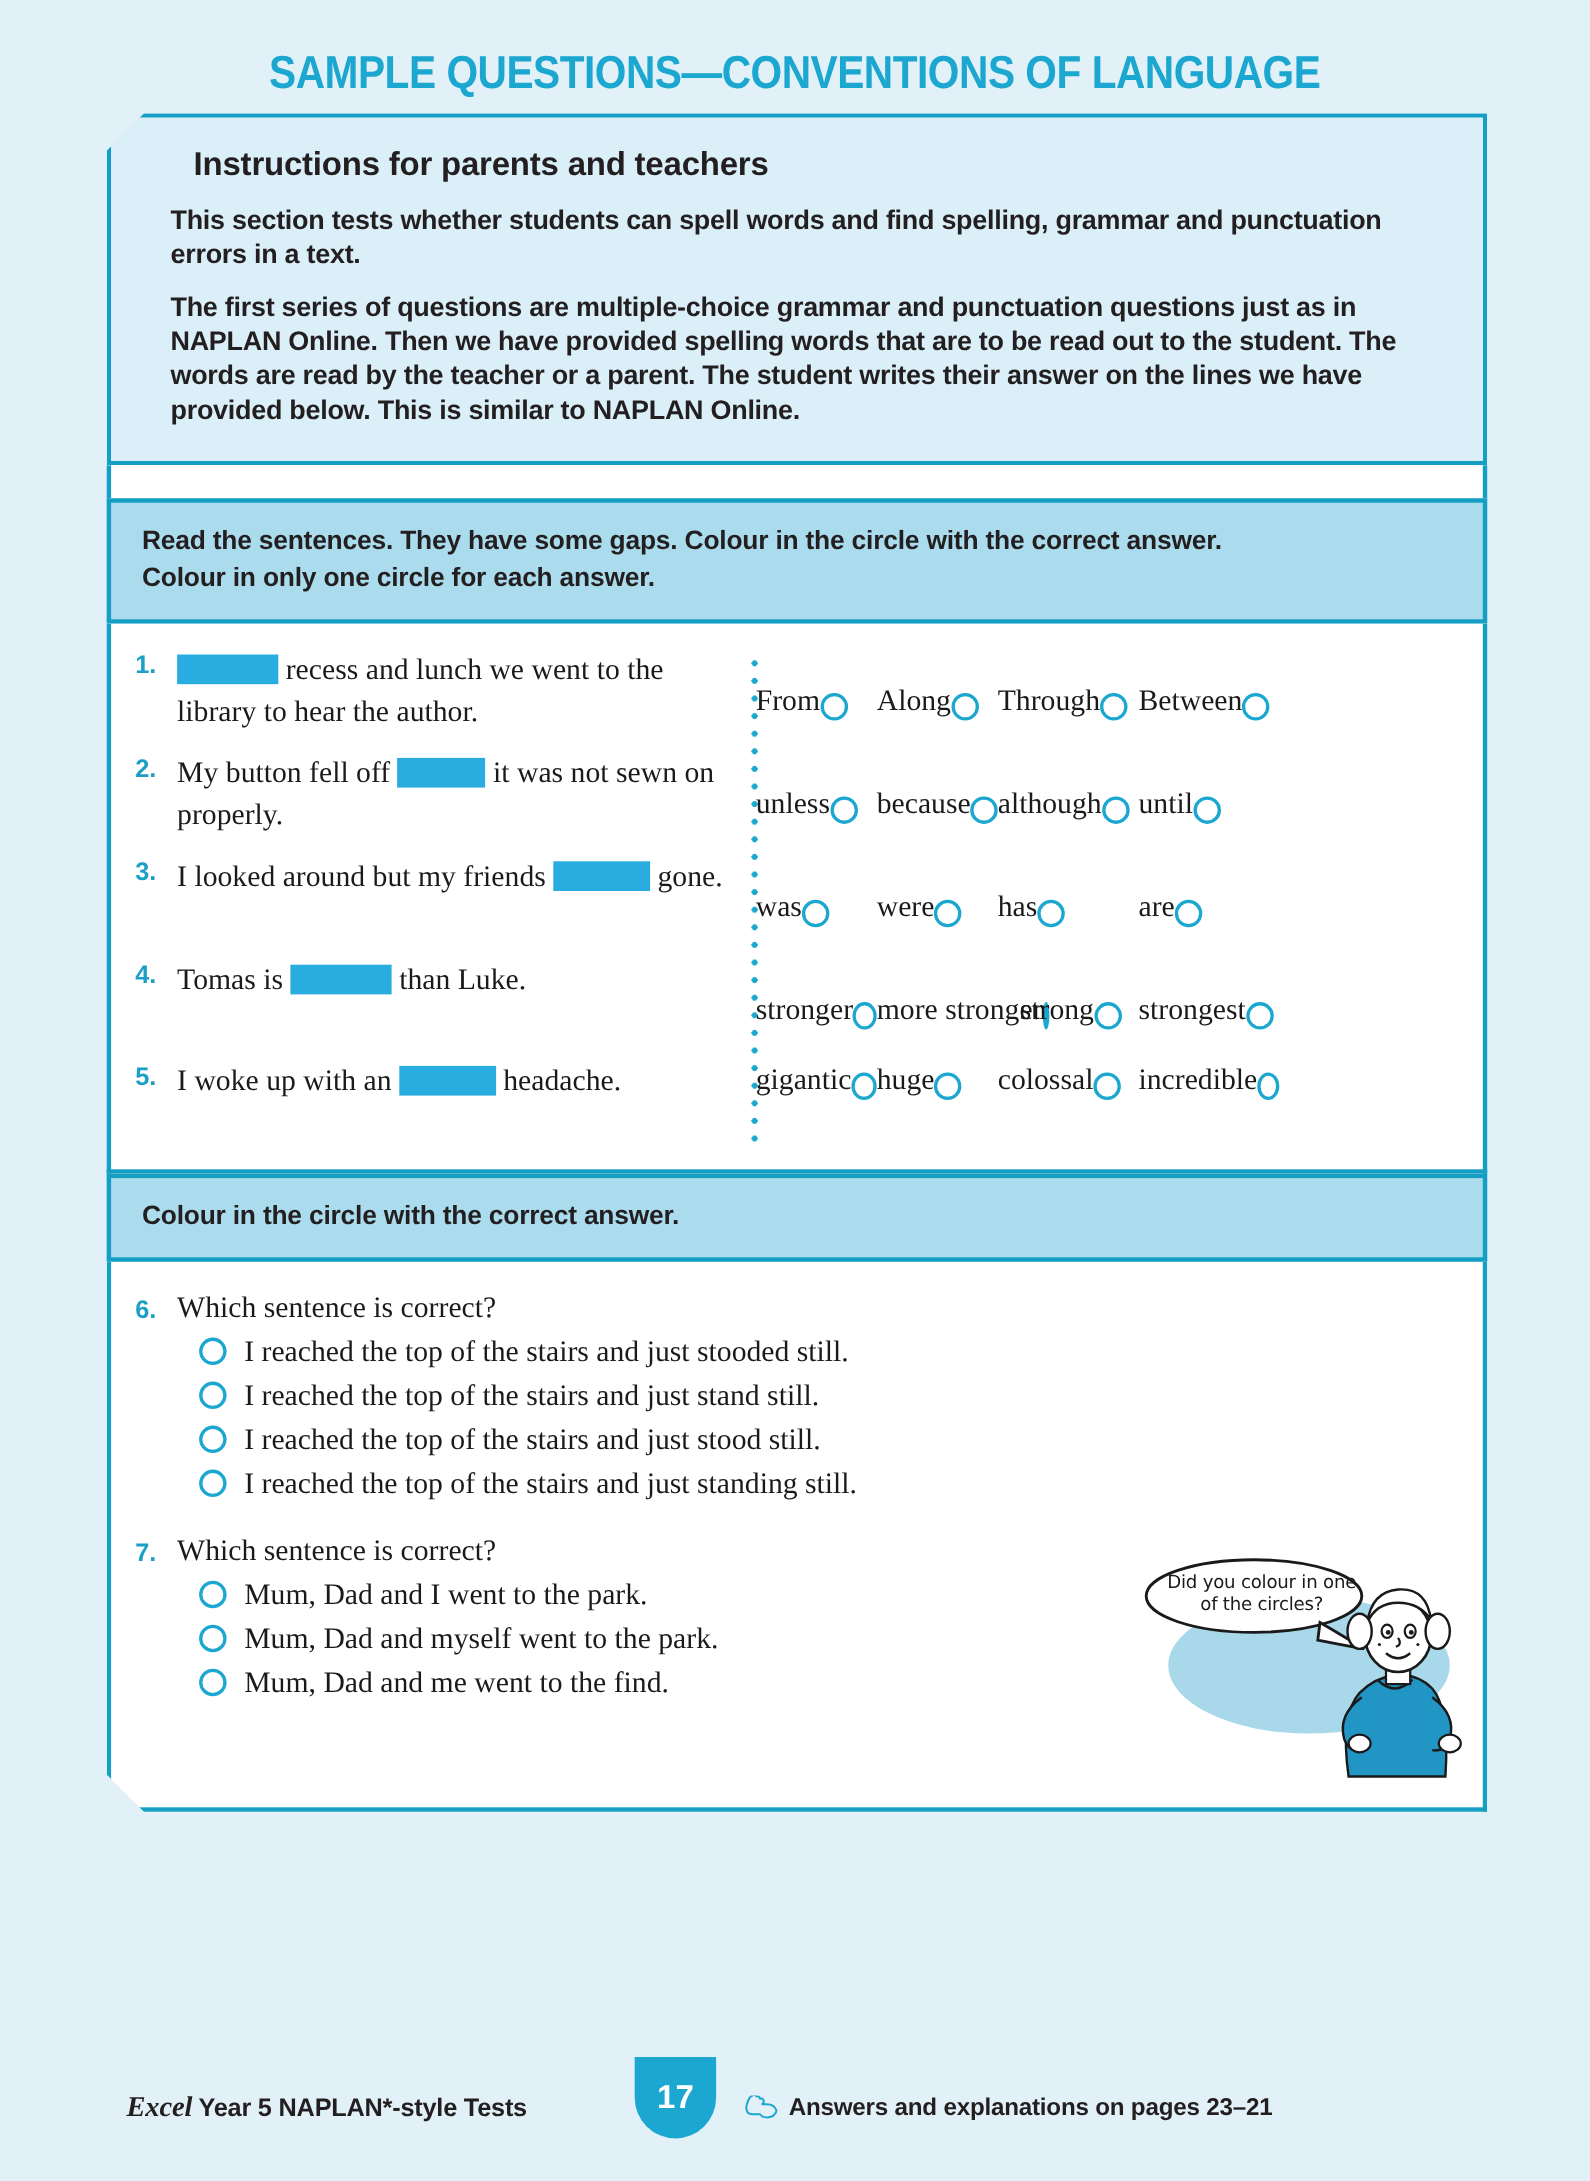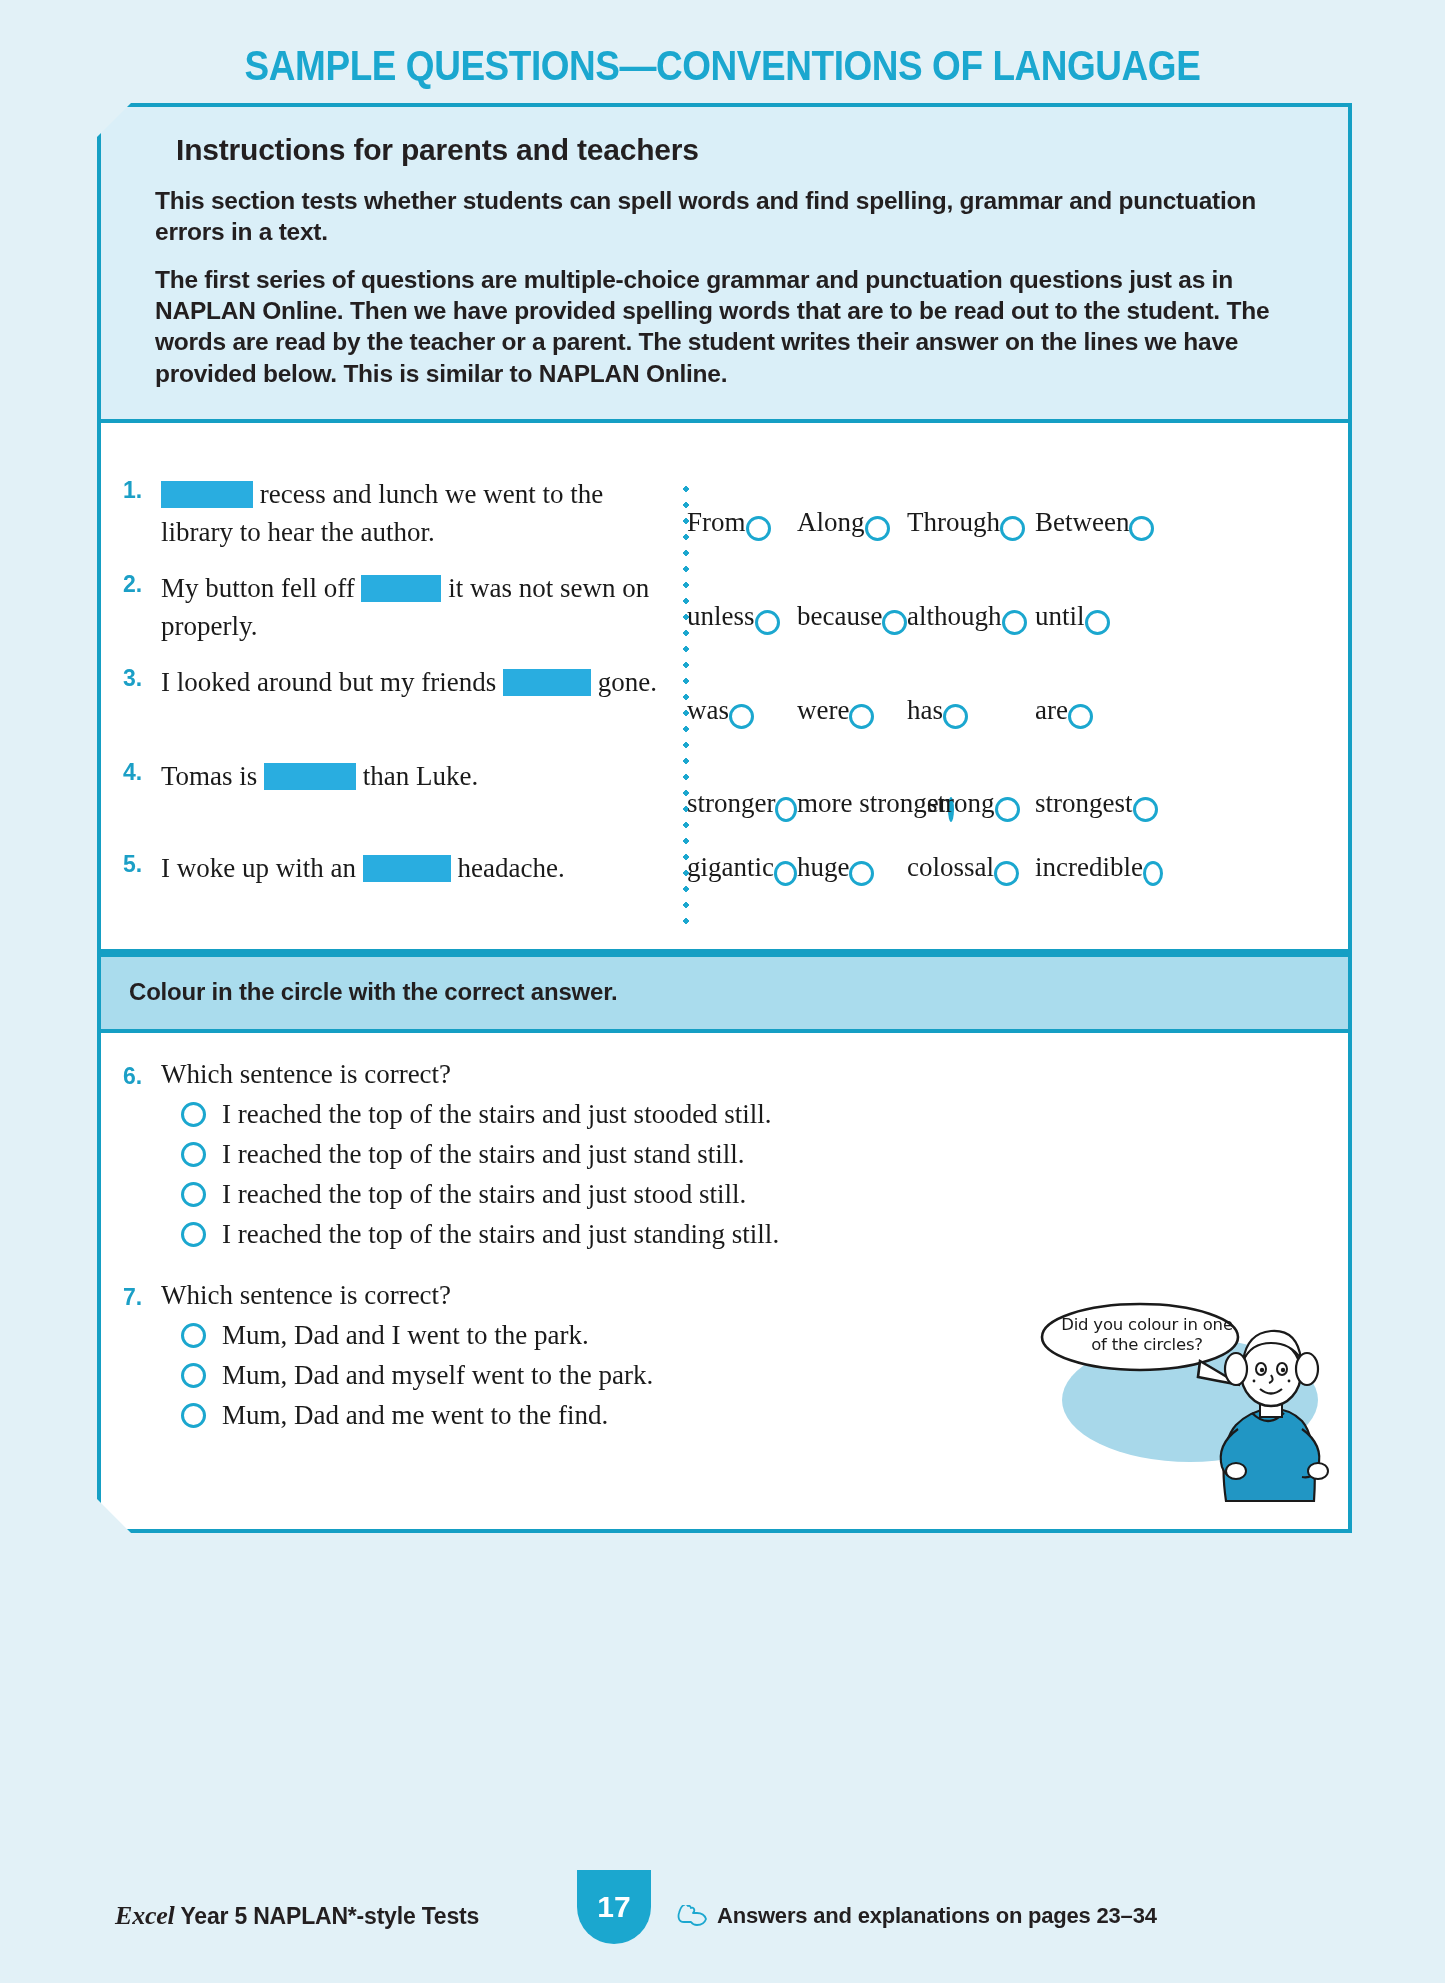--- a/index.html
+++ b/index.html
@@ -310,20 +310,24 @@
   <div class="panel notch-tl">
     <div class="instructions">
       <h2>Instructions for parents and teachers</h2>
       <p>This section tests whether students can spell words and find spelling, grammar and punctuation errors in a text.</p>
       <p>The first series of questions are multiple-choice grammar and punctuation questions just as in NAPLAN Online. Then we have provided spelling words that are to be read out to the student. The words are read by the teacher or a parent. The student writes their answer on the lines we have provided below. This is similar to NAPLAN Online.</p>
     </div>
   </div>
 
   <div class="spacer-strip"></div>
 
+  <div class="banner">
+    <p>Read the sentences. They have some gaps. Colour in the circle with the correct answer.</p>
+    <p>Colour in only one circle for each answer.</p>
+  </div>
 
   <div class="cloze-panel">
     <div class="dotted-divider"></div>
 
     <div class="cloze-left">
 
       <div class="qrow" style="min-height:94px">
         <span class="qnum">1.</span>
         <div class="qtext"><span></span><span class="gap" style="width: 92px;"></span><span> recess and lunch we went to the library to hear the author.</span></div>
       </div>
@@ -545,15 +549,15 @@
   <div class="footer-left"><span class="excel">Excel</span><span> Year 5 NAPLAN*-style Tests</span></div>
 
   <div class="page-badge">17</div>
 
   <div class="footer-right">
     <span class="hand-icon">
       <svg width="30" height="22" viewBox="0 0 30 22">
         <path d="M2 8 q-1 3 0 6 q1 3 5 3 h7 q2 3 6 3 q7 0 9 -6 q-2 -6 -9 -6 h-4 q2 -2 1 -4 q-1 -2 -3 -1 q-1 -3 -3 -2 q-2 -3 -4 -1 q-3 1 -5 8 z" fill="none" stroke="#1ba7cf" stroke-width="1.8" stroke-linejoin="round"></path>
       </svg>
     </span>
-    <span>Answers and explanations on pages 23–34</span>
+    <span>Answers and explanations on pages 23–21</span>
   </div>
 </div>
 
 </body></html>

